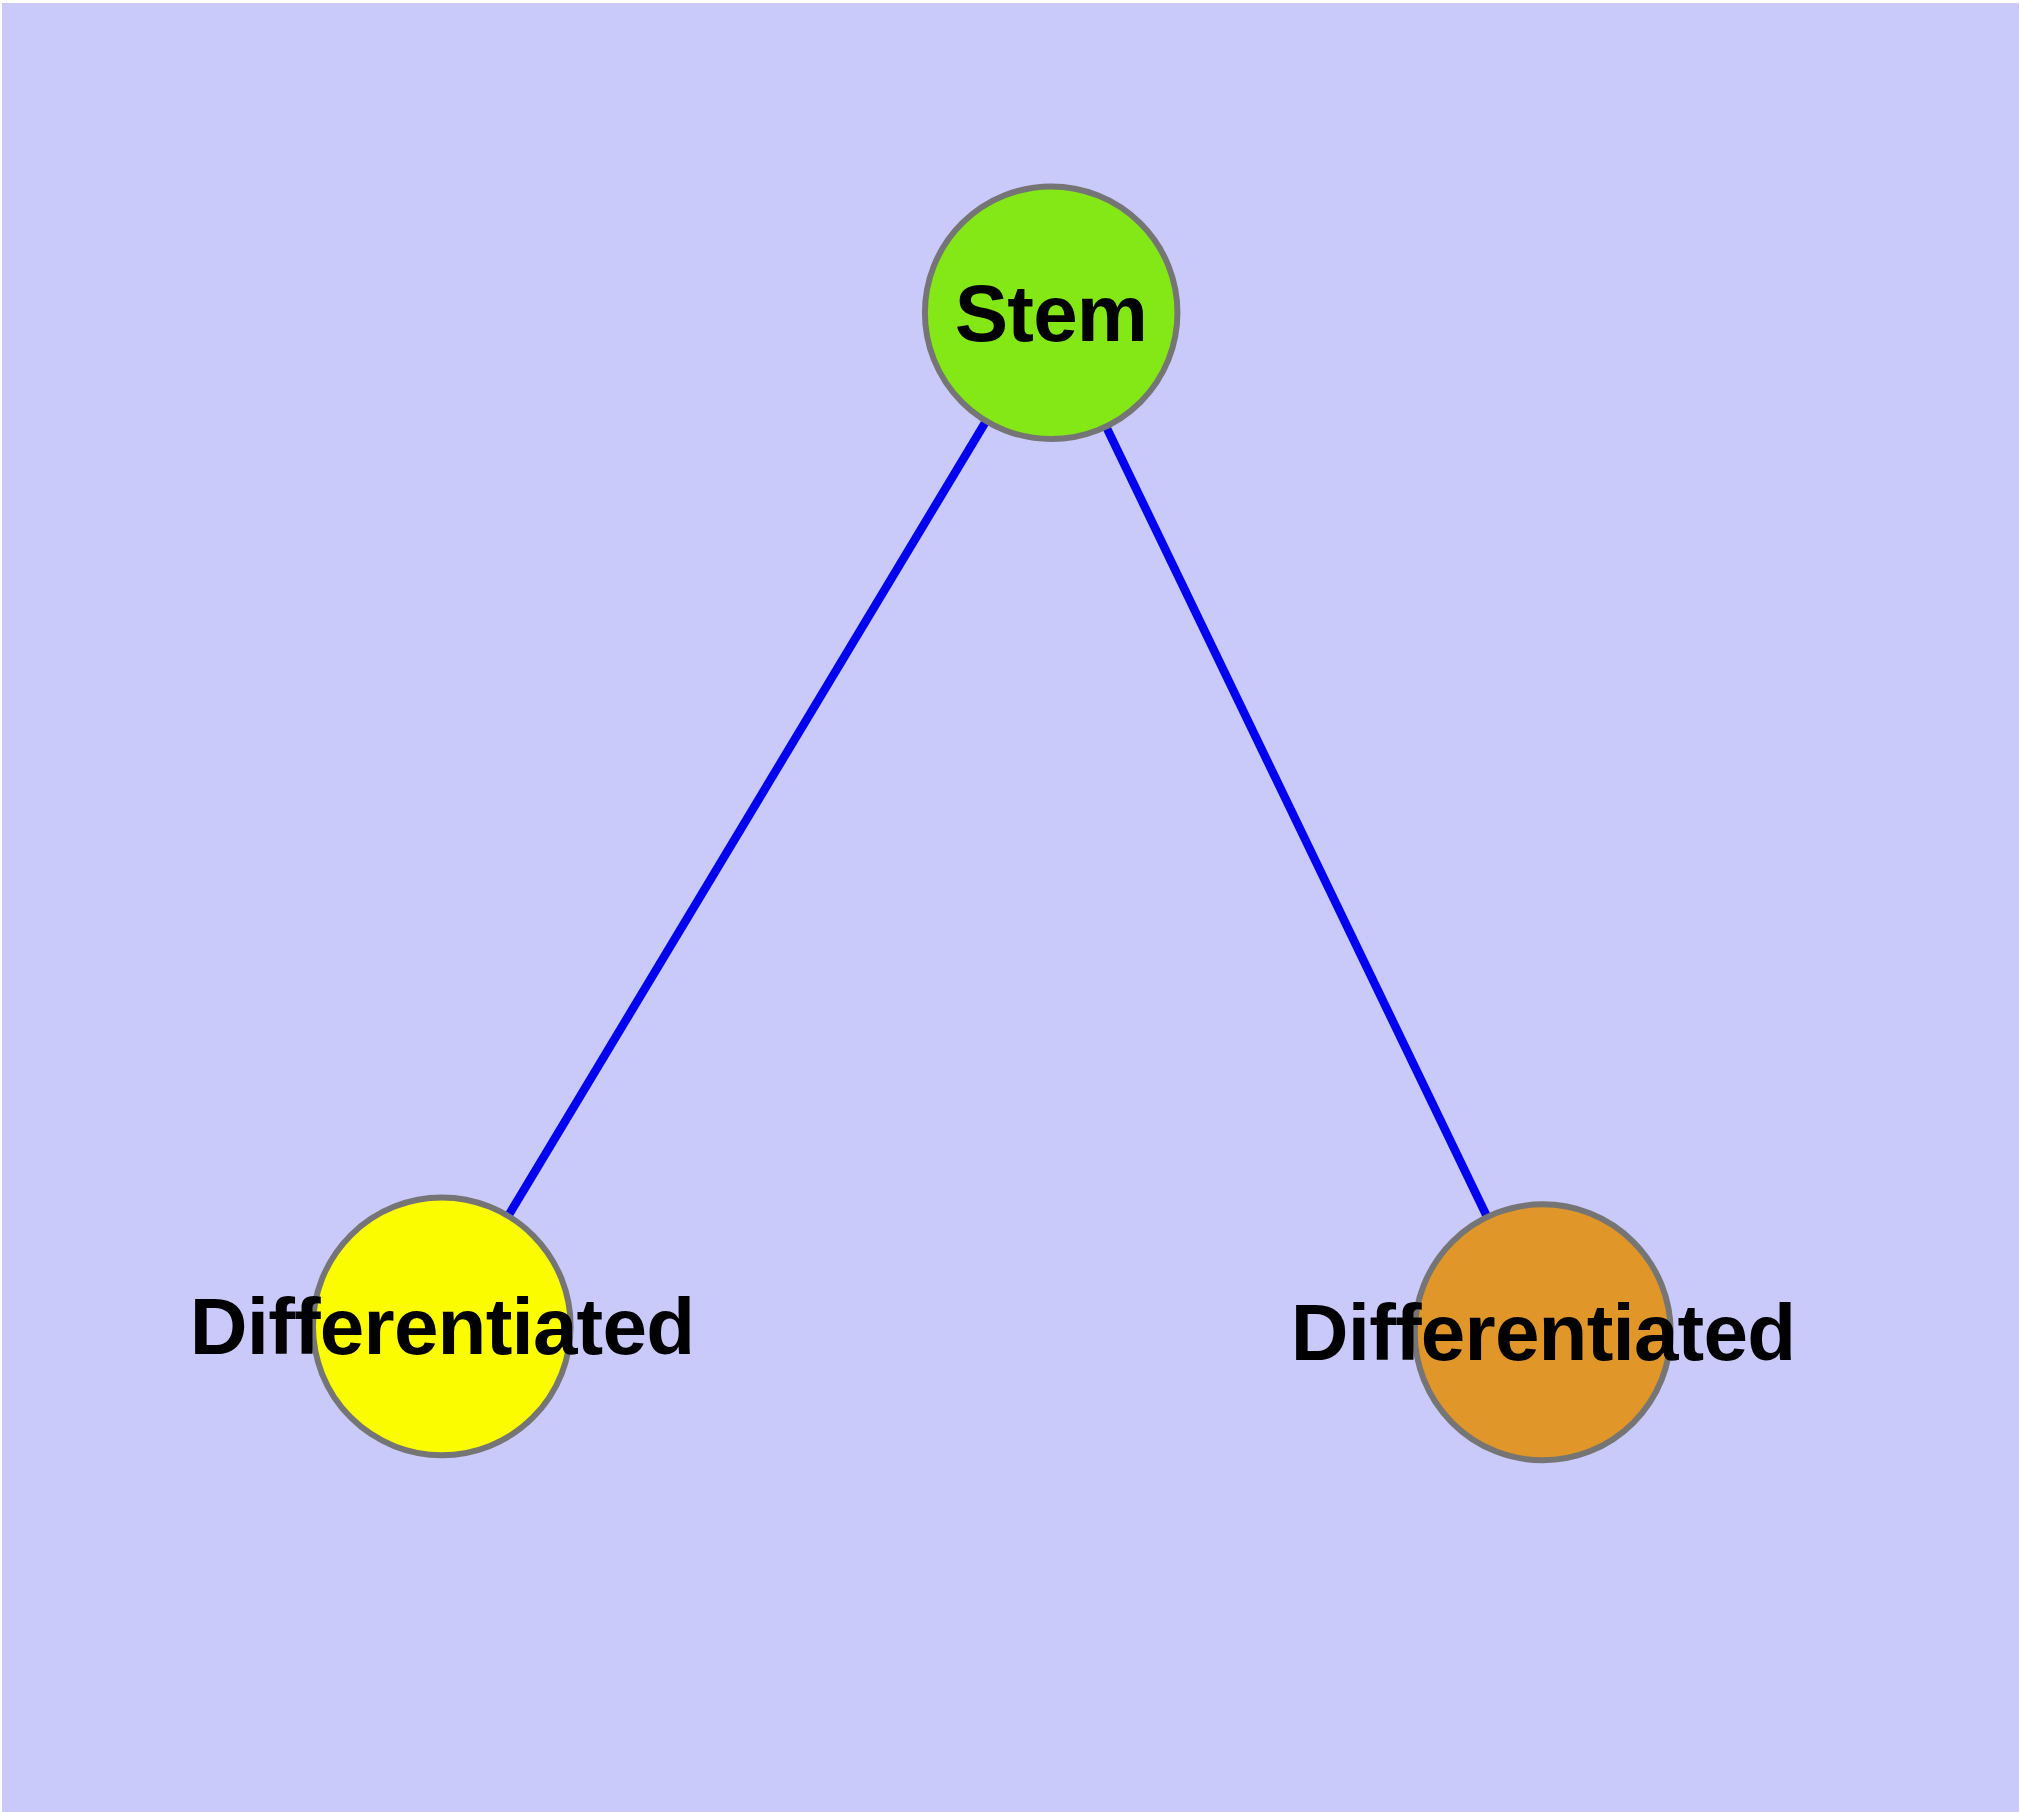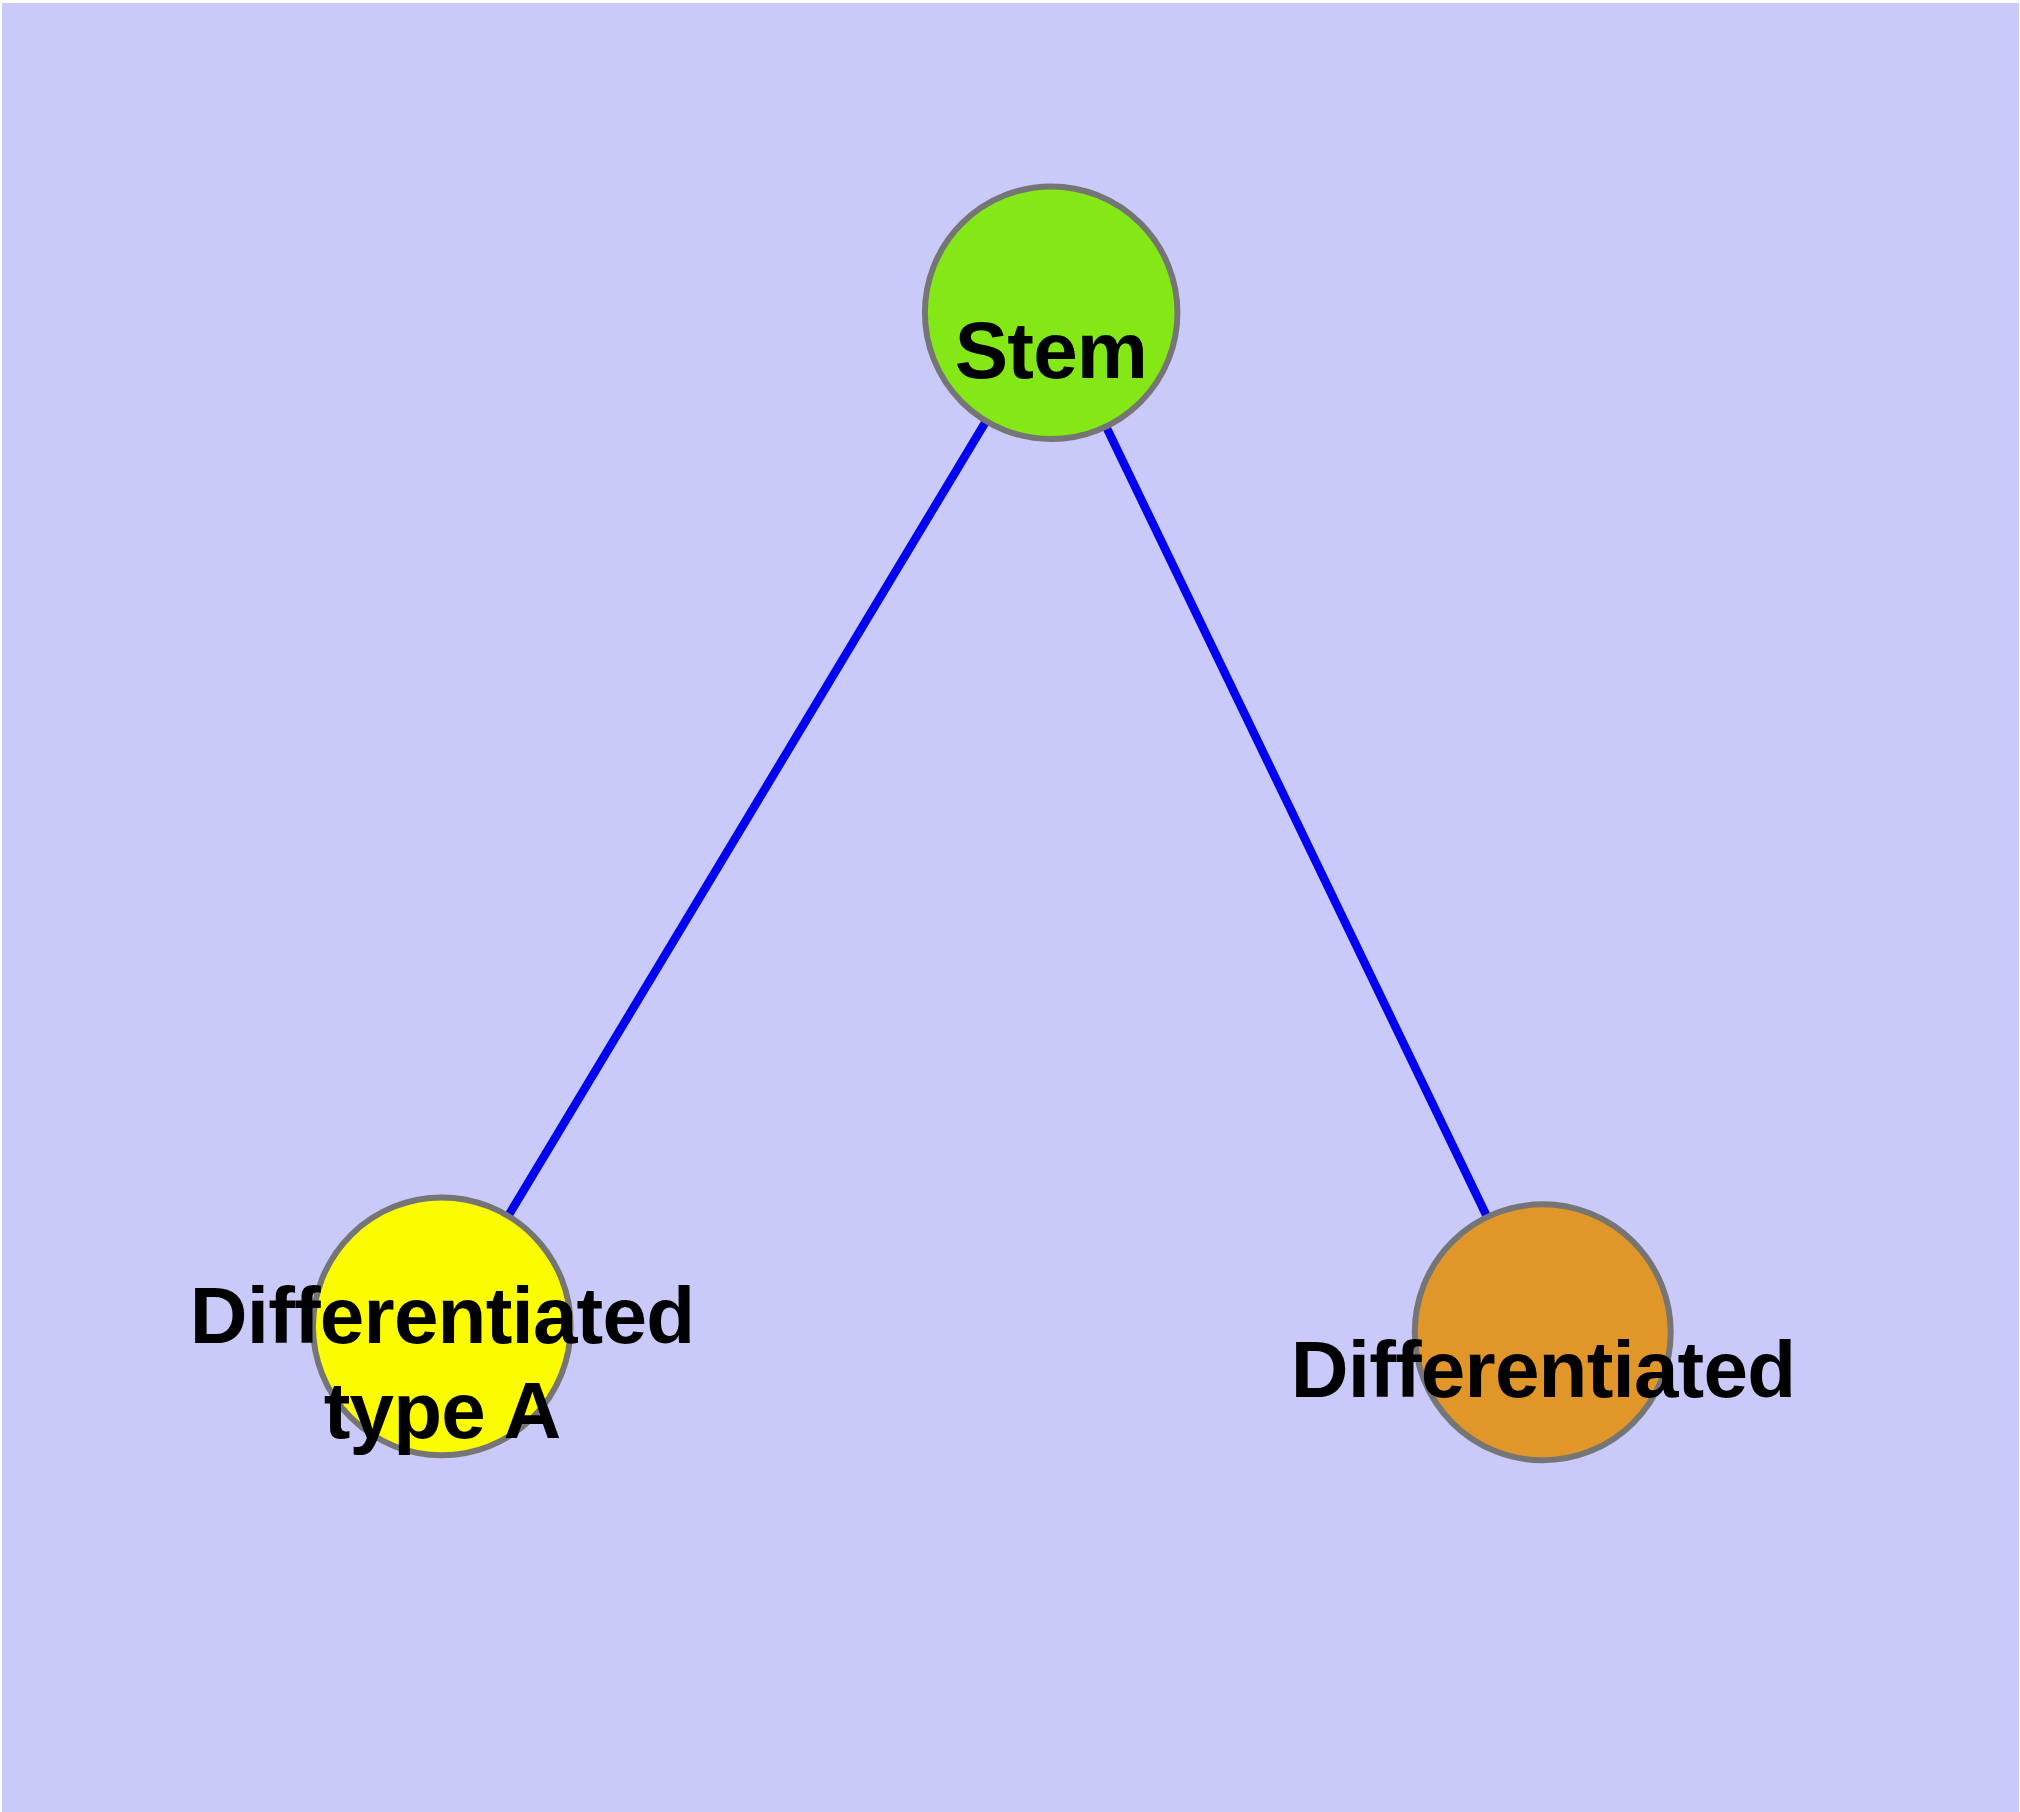--- a/index.html
+++ b/index.html
@@ -32,21 +32,20 @@
     width: 2021px;
     height: 1812px;
   }
   #labels {
     position: absolute;
     top: 0;
     left: 0;
     width: 2021px;
     height: 1596px;
     pointer-events: none;
-    margin-top: 37px;
   }
   .node-label {
     position: absolute;
     transform: translate(-50%, -50%);
     text-align: center;
     font-weight: bold;
     font-size: 80px;
     line-height: 95px;
     letter-spacing: -0.8px;
     white-space: nowrap;
@@ -63,20 +62,19 @@
       <circle cx="1240" cy="369" r="149" fill="#84e716" stroke="#757575" stroke-width="7"></circle>
       <circle cx="521" cy="1565" r="152" fill="#fcfc00" stroke="#757575" stroke-width="7"></circle>
       <circle cx="1820" cy="1572" r="151" fill="#e09628" stroke="#757575" stroke-width="7"></circle>
     </svg>
   <div id="labels">
       <div class="node-label" style="left: 1051px; top: 313px; color: rgb(0, 0, 0);">
         <div>Stem</div>
       </div>
       <div class="node-label" style="left: 442px; top: 1326px; color: rgb(0, 0, 0);">
         <div>Differentiated</div>
-        <div>type A</div>
       </div>
       <div class="node-label" style="left: 1543px; top: 1332px; color: rgb(0, 0, 0);">
         <div>Differentiated</div>
       </div>
     </div>
 </div>
 
 
 </body></html>

